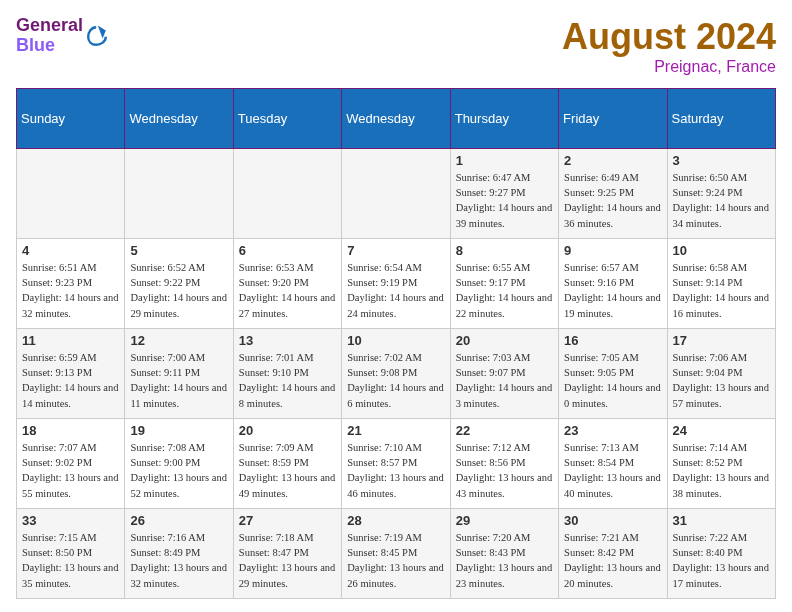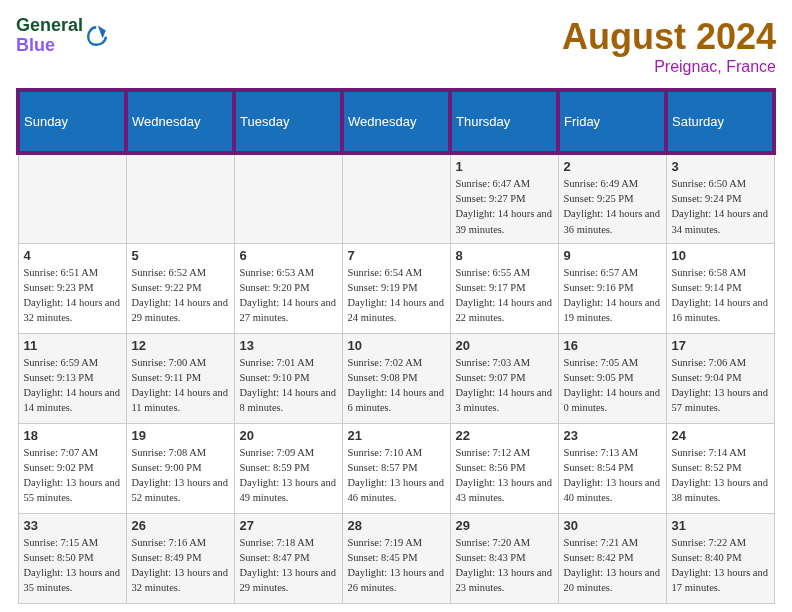--- a/index.html
+++ b/index.html
@@ -20,21 +20,21 @@
       display: flex;
       align-items: center;
     }
     .logo-text {
       font-size: 18px;
       font-weight: bold;
       color: #333;
       line-height: 1.1;
     }
     .logo-text span {
-      color: #14532d;
+      color: #701a75;
     }
     .logo-icon {
       width: 24px;
       height: 24px;
       margin-left: 2px;
     }
     .month-title {
       text-align: right;
     }
     .month-title .month-year {
@@ -51,21 +51,21 @@
       border-collapse: collapse;
       font-size: 11px;
     }
     .calendar th {
       background-color: #1a6fba;
       color: #fff;
       padding: 22px 4px;
       text-align: left;
       font-size: 13px;
       font-weight: normal;
-      border: 4px solid #701a75;
+      border: 1px solid #701a75;
     }
     .calendar td {
       border: 1px solid #ccc;
       vertical-align: top;
       padding: 4px 5px;
       width: 108px;
       height: 90px;
       background: #fff;
     }
     .calendar tr:nth-child(odd) td {

